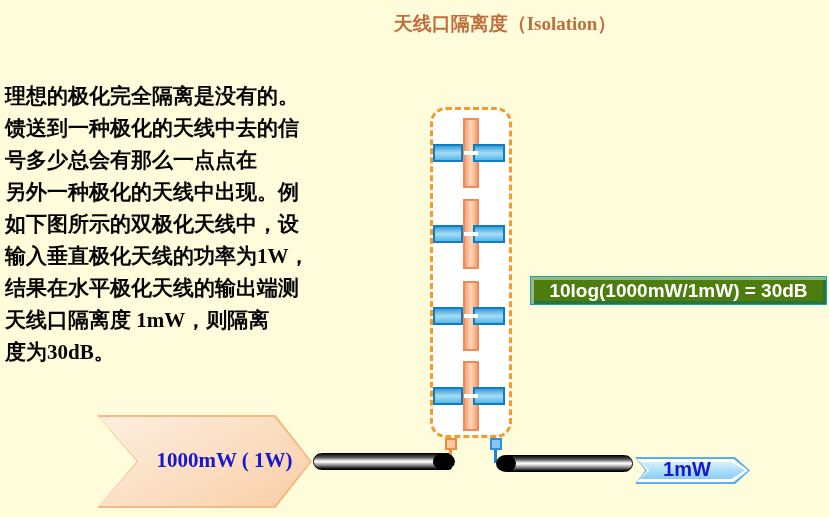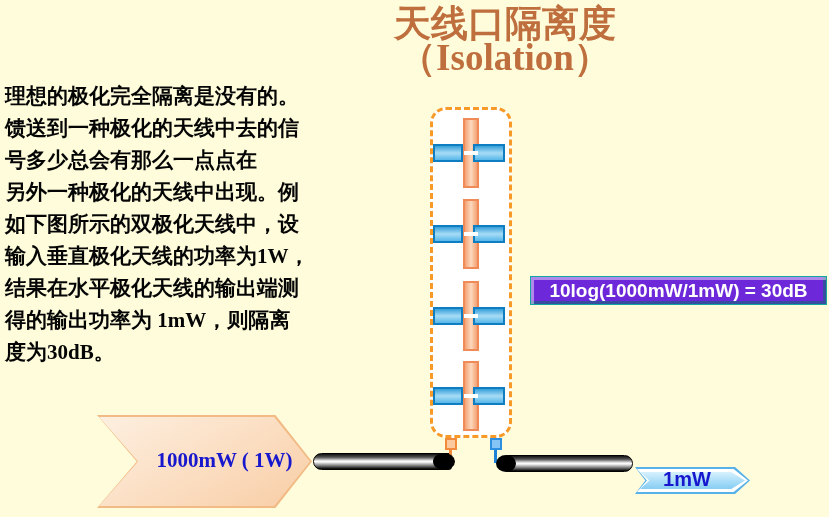--- a/index.html
+++ b/index.html
@@ -7,21 +7,21 @@
     position:relative;
     width:829px;height:517px;
     background:#FEFCDB;
     overflow:hidden;
     font-family:"Liberation Sans", sans-serif;
   }
   .title{
     position:absolute;left:300px;top:7px;width:410px;
     text-align:center;
     font-family:"Liberation Serif","DejaVu Serif",serif;
-    font-weight:bold;font-size:37px;line-height:34px;
+    font-weight:bold;font-size:19px;line-height:34px;
     color:#BF6E3D;
   }
   .body-text{
     position:absolute;left:5px;top:80px;width:330px;
     font-family:"Liberation Serif","DejaVu Serif",serif;
     font-weight:bold;font-size:21px;line-height:32px;
     color:#050505;white-space:pre-line;
   }
   
   .panel{
@@ -40,21 +40,21 @@
     background:linear-gradient(180deg,#379FD9 0%,#A7DCF6 50%,#57B7E8 100%);
   }
   .hbar.l{left:433px;}
   .hbar.r{left:473px;width:32px;}
   .feedgap{
     position:absolute;left:464px;width:14px;height:4px;background:#FFFFFF;
   }
   
   .formula{
     position:absolute;left:530px;top:276px;width:297px;height:29px;
-    box-sizing:border-box;background:#6d28d9;border:1px solid #12A5A1;
+    box-sizing:border-box;background:#4d7c0f;border:1px solid #12A5A1;
     box-shadow:inset 3px 3px 0 rgba(255,255,255,0.45), inset -3px -3px 0 rgba(8,110,108,0.55);
     color:#FFFFFF;font-weight:bold;font-size:19px;line-height:27px;
     text-align:center;
   }
   
   .arrow-big{
     position:absolute;left:97px;top:415px;width:215px;height:93px;
     clip-path:polygon(0% 0%,83% 0%,100% 50%,83% 100%,0% 100%,18.5% 50%);
     background:#F2BA84;
   }
@@ -85,21 +85,21 @@
     position:absolute;width:12px;height:12px;box-sizing:border-box;top:438px;
   }
   .sq.orange{left:445px;border:2px solid #F28A3C;background:#FCC89E;}
   .sq.blue{left:490px;border:2px solid #2E8FE0;background:#86C4F5;}
   .feedline{position:absolute;}
   .feedline.ov{left:449px;top:449px;width:3px;height:11px;background:#F28A3C;}
   .feedline.bv{left:494px;top:449px;width:3px;height:14px;background:#1F82D6;}
   .feedline.bh{left:494px;top:460px;width:9px;height:3px;background:#1F82D6;}
   
   .arrow-small{
-    position:absolute;left:635px;top:467px;width:115px;height:27px;
+    position:absolute;left:635px;top:457px;width:115px;height:27px;
     clip-path:polygon(0% 0%,87% 0%,100% 50%,87% 100%,0% 100%,9% 50%);
     background:#58B2E9;
   }
   .arrow-small-mid{
     position:absolute;left:2px;top:2px;right:2px;bottom:2px;
     clip-path:polygon(0% 0%,87% 0%,100% 50%,87% 100%,0% 100%,9% 50%);
     background:#FFFFFF;
   }
   .arrow-small-fill{
     position:absolute;left:5px;top:5px;right:5px;bottom:5px;
@@ -118,21 +118,21 @@
 
   <div class="title">天线口隔离度（Isolation）</div>
 
   <div class="body-text">理想的极化完全隔离是没有的。
 馈送到一种极化的天线中去的信
 号多少总会有那么一点点在
 另外一种极化的天线中出现。例
 如下图所示的双极化天线中，设
 输入垂直极化天线的功率为1W，
 结果在水平极化天线的输出端测
-得的输出功率为 1mW，则隔离
+天线口隔离度 1mW，则隔离
 度为30dB。</div>
 
   <div class="panel"></div>
 
   <div class="vbar" style="top:118px"></div>
   <div class="hbar l" style="top:144px"></div>
   <div class="hbar r" style="top:144px"></div>
   <div class="feedgap" style="top:151px"></div>
 
   <div class="vbar" style="top:199px"></div>

